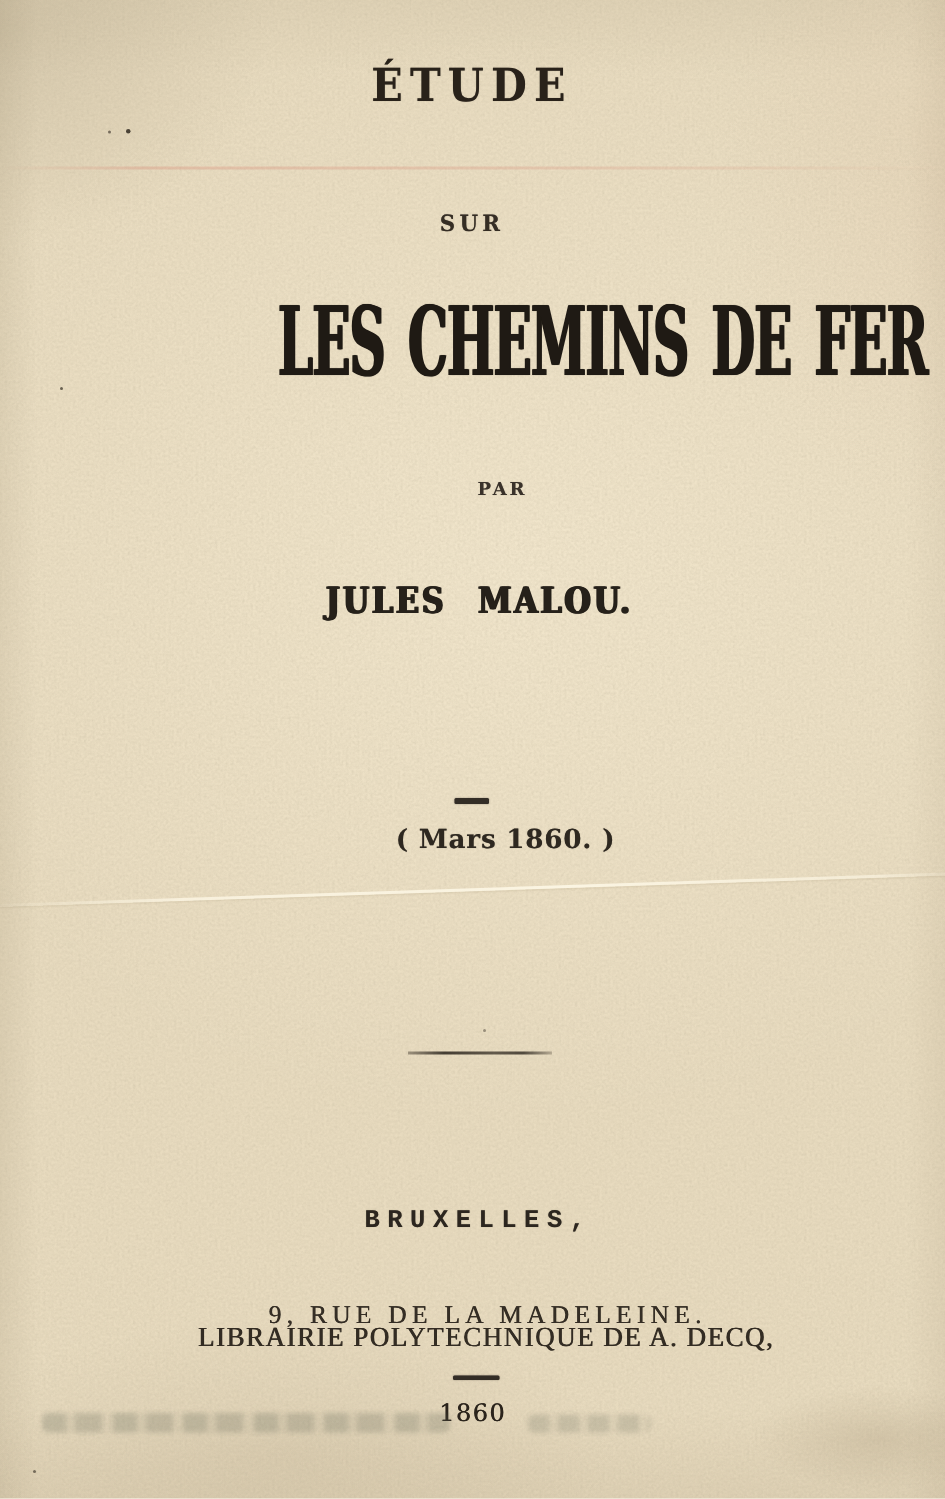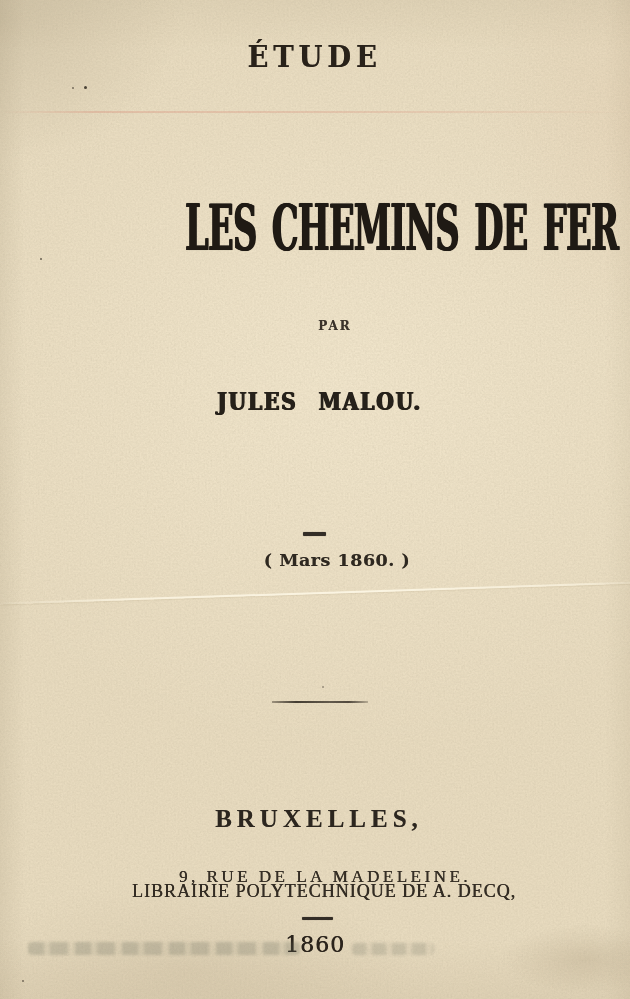--- a/index.html
+++ b/index.html
@@ -46,34 +46,34 @@
 
   .par { top: 320px; font-size: 12px; font-weight: bold; letter-spacing: 2px; color: #3a322a; margin-left: 40px; }
 
   .author { top: 389px; font-size: 23px; font-weight: bold; letter-spacing: 2px;
     word-spacing: 14px; color: #26211a; padding-left: 12px; }
   .author > span { transform: scale(0.88, 1.05) translateX(-2px);
     text-shadow: 0.8px 0 0 currentColor, -0.8px 0 0 currentColor; }
 
   .date-note { top: 552px; font-size: 17.5px; font-weight: bold; letter-spacing: 0.5px; color: #2e2820; padding-left: 44px; }
 
-  .city { top: 806px; font-size: 25px; font-weight: bold; letter-spacing: 5px;
-    font-family: Liberation Serif, serif; color: #2c261f; }
+  .city { top: 806px; font-size: 17px; font-weight: bold; letter-spacing: 5px;
+    font-family: Liberation Mono, monospace; color: #2c261f; }
   .city > span { transform: translateX(4px); }
 
   .publisher { top: 842px; font-size: 18px; letter-spacing: 1px; color: #332c23; font-weight: bold;
     font-family: "Liberation Serif", serif; }
   .publisher > span { transform: scale(1, 1.02) translateX(9px); font-weight: normal;
     text-shadow: 0.4px 0 0 currentColor; margin-top: 40px; }
 
   .address { top: 868px; font-size: 17px; letter-spacing: 3.5px; color: #352e25;
     font-family: "Liberation Serif", serif; }
   .address > span { transform: translateX(10px); text-shadow: 0.3px 0 0 currentColor; }
 
-  .year { top: 934px; font-size: 22px; letter-spacing: 1px; color: #2b241c; }
+  .year { top: 934px; font-size: 16px; letter-spacing: 1px; color: #2b241c; }
   .year > span { text-shadow: 0.4px 0 0 currentColor; }
 
   
   .dash { position: absolute; background: #332d26; border-radius: 1px;
     box-shadow: 0 0 1px rgba(51,45,38,0.6); }
   .dash-top { left: 303px; top: 532px; width: 23px; height: 3.5px; }
   .dash-bottom { left: 302px; top: 917px; width: 31px; height: 3px; }
   .thin-rule { position: absolute; left: 272px; top: 701px; width: 96px; height: 1.6px;
     background: linear-gradient(90deg, rgba(70,60,48,0.45), rgba(40,34,26,0.85) 25%,
       rgba(55,47,37,0.75) 60%, rgba(45,38,30,0.8) 80%, rgba(90,80,65,0.35));
@@ -120,20 +120,23 @@
     <rect width="630" height="999" filter="url(#grainF)"></rect>
   </svg>
 
   <div class="crease-pink"></div>
   <div class="crease-light"></div>
 
   <div class="line etude">
     <span>ÉTUDE</span>
   </div>
 
+  <div class="line sur">
+    <span>SUR</span>
+  </div>
 
   <div class="line main-title">
     <span>LES CHEMINS DE FER BELGES</span>
   </div>
 
   <div class="line par">
     <span>PAR</span>
   </div>
 
   <div class="line author">

